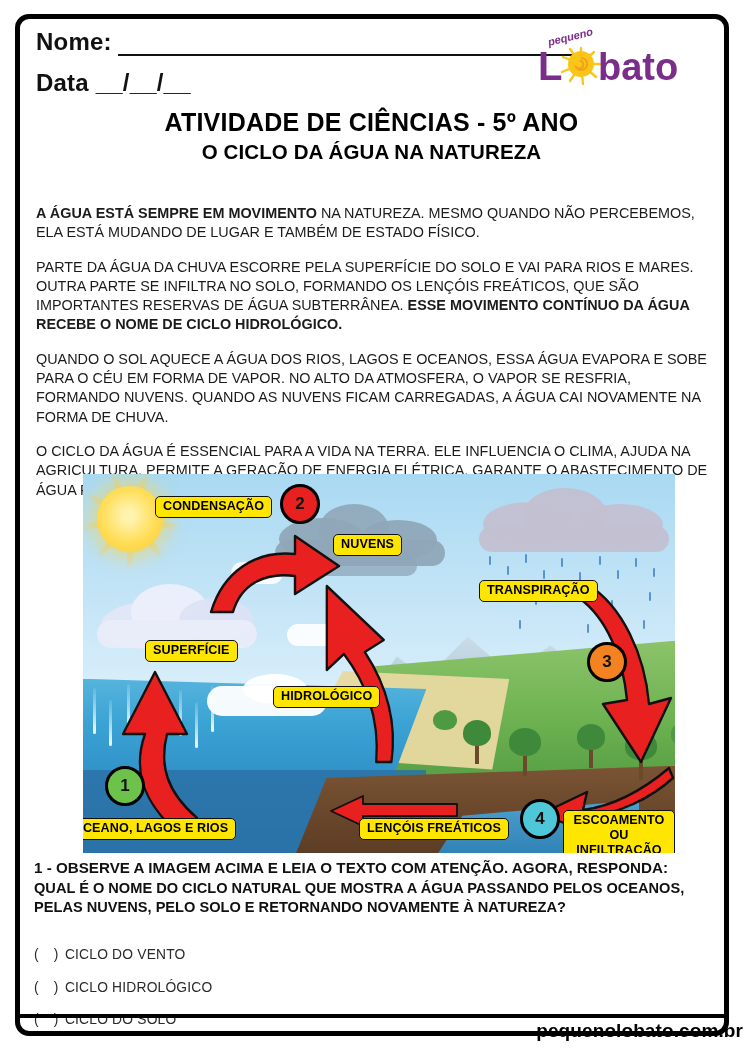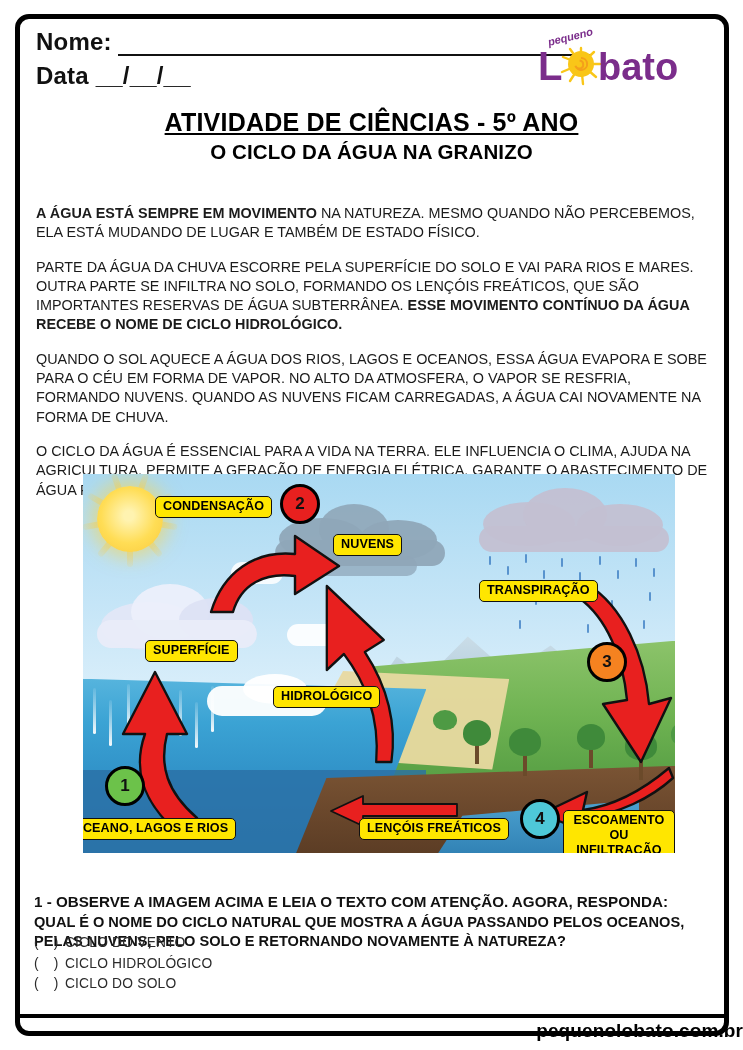--- a/index.html
+++ b/index.html
@@ -26,32 +26,32 @@
   .header { position: absolute; left: 36px; top: 28px; width: 670px; height: 82px; }
   .name-row, .date-row {
     font-size: 24px; font-weight: bold; color: #111;
     letter-spacing: .2px; white-space: nowrap;
   }
   .name-row { display: flex; align-items: flex-end; }
   .name-line {
     display: inline-block; width: 472px;
     border-bottom: 2.5px solid #111; margin-left: 6px; height: 17px;
   }
-  .date-row { margin-top: 6px; }
+  .date-row { margin-top: 13px; }
 
   .logo {
     position: absolute; right: 20px; top: -4px;
     width: 160px; height: 78px;
   }
 
   
   .title-block { position: absolute; left: 0; top: 108px; width: 743px; text-align: center; }
   .title-main {
     font-size: 25px; font-weight: bold; color: #000;
-    letter-spacing: .2px; line-height: 1.12; text-decoration: underline;
+    letter-spacing: .2px; line-height: 1.12;
   }
   .title-sub {
     font-size: 20.5px; font-weight: bold; color: #000;
     margin-top: 4px; letter-spacing: .1px;
   }
 
   
   .body-text {
     position: absolute; left: 36px; top: 204px; width: 672px;
     font-family: "Liberation Sans Narrow", "Liberation Sans", sans-serif;
@@ -137,29 +137,28 @@
 
   
   .arrow { position: absolute; }
   .arrow svg { display: block; overflow: visible; }
 
   
   .question {
     position: absolute; left: 34px; top: 858px; width: 680px;
     font-family: "Liberation Sans Narrow", "Liberation Sans", sans-serif;
     color: #111;
-    margin-top: 34px;
   }
   .q-lead { font-size: 15.2px; font-weight: bold; text-transform: uppercase; line-height: 1.3; }
   .q-body { font-size: 14.6px; font-weight: bold; text-transform: uppercase; line-height: 1.3; margin-top: 1px;}
 
   .options { position: absolute; left: 34px; top: 933px; width: 420px; }
   .opt {
     font-size: 13.8px; color: #2b2b2b; line-height: 1.5;
-    text-transform: uppercase; letter-spacing: .2px;
+    text-transform: uppercase; letter-spacing: .2px; margin-top: 12px;
   }
   .opt .paren { letter-spacing: 2.5px; }
 
   
   .footer-rule {
     position: absolute; left: 19px; top: 1014px; width: 706px; height: 4px; background: #000;
   }
   .footer {
     position: absolute; left: 0; top: 1020px; width: 743px; text-align: right;
     font-size: 19px; font-weight: bold; color: #000; letter-spacing: .1px;
@@ -197,21 +196,21 @@
         </g>
         <text x="23" y="22" font-family="'Liberation Sans',sans-serif" font-size="11" font-weight="bold" font-style="italic" fill="#7b2d8b" transform="rotate(-14 23 22)">pequeno</text>
         <text x="12" y="56" font-family="'Liberation Sans',sans-serif" font-size="40" font-weight="bold" fill="#7b2d8b">L</text>
         <text x="72" y="56" font-family="'Liberation Sans',sans-serif" font-size="38" font-weight="bold" fill="#7b2d8b">bato</text>
       </svg>
     </div>
   </div>
 
   <div class="title-block">
     <div class="title-main">ATIVIDADE DE CIÊNCIAS - 5º ANO</div>
-    <div class="title-sub">O CICLO DA ÁGUA NA GRANIZO</div>
+    <div class="title-sub">O CICLO DA ÁGUA NA NATUREZA</div>
   </div>
 
   <div class="body-text">
     <p>
       <b>A ÁGUA ESTÁ SEMPRE EM MOVIMENTO</b><span> NA NATUREZA. MESMO QUANDO NÃO PERCEBEMOS, ELA ESTÁ MUDANDO DE LUGAR E TAMBÉM DE ESTADO FÍSICO.</span>
     </p>
     <p>
       <span>PARTE DA ÁGUA DA CHUVA ESCORRE PELA SUPERFÍCIE DO SOLO E VAI PARA RIOS E MARES. OUTRA PARTE SE INFILTRA NO SOLO, FORMANDO OS LENÇÓIS FREÁTICOS, QUE SÃO IMPORTANTES RESERVAS DE ÁGUA SUBTERRÂNEA. </span><b>ESSE MOVIMENTO CONTÍNUO DA ÁGUA RECEBE O NOME DE CICLO HIDROLÓGICO.</b>
     </p>
     <p>QUANDO O SOL AQUECE A ÁGUA DOS RIOS, LAGOS E OCEANOS, ESSA ÁGUA EVAPORA E SOBE PARA O CÉU EM FORMA DE VAPOR. NO ALTO DA ATMOSFERA, O VAPOR SE RESFRIA, FORMANDO NUVENS. QUANDO AS NUVENS FICAM CARREGADAS, A ÁGUA CAI NOVAMENTE NA FORMA DE CHUVA.</p>

